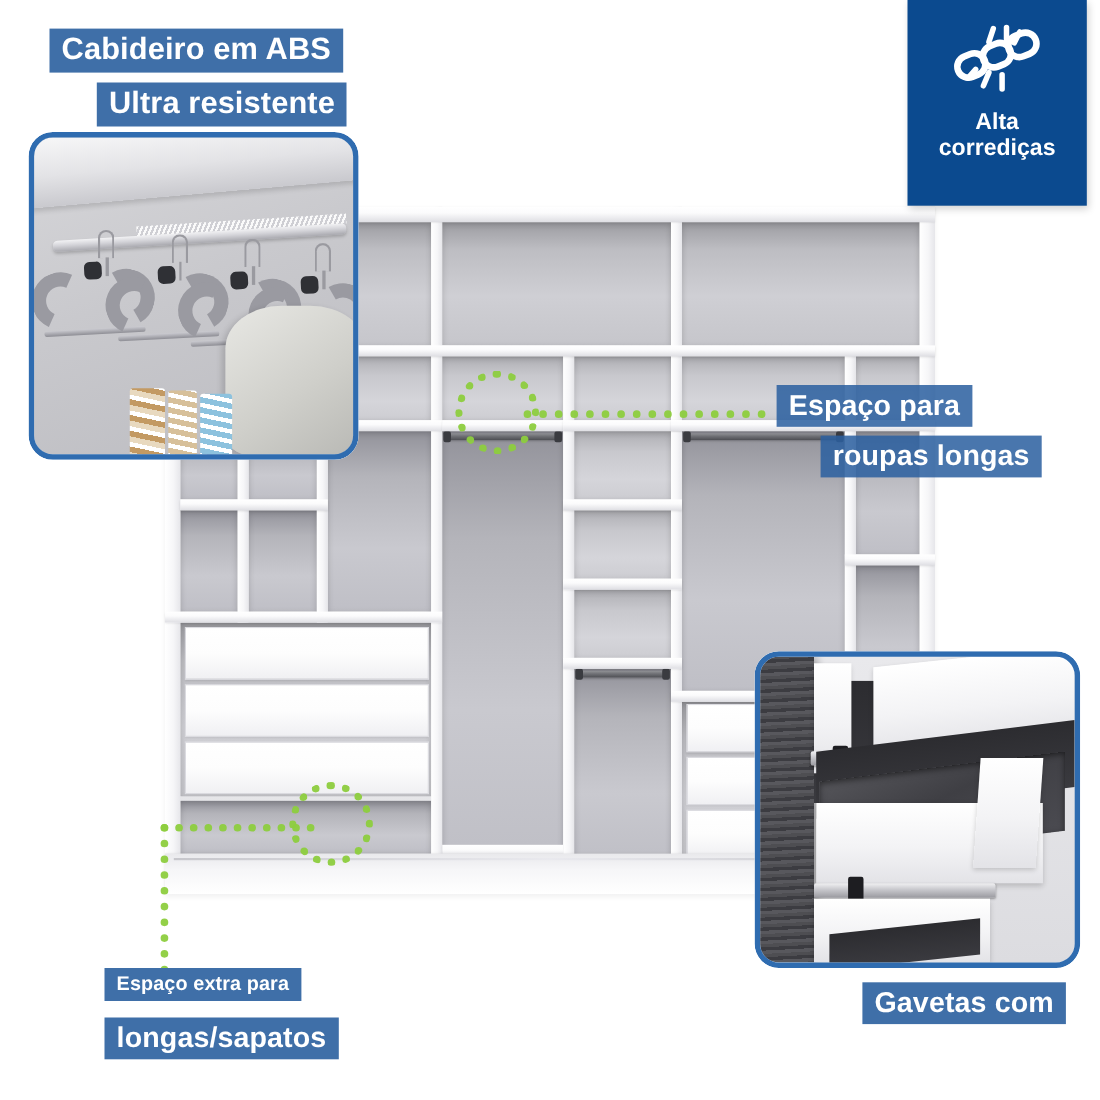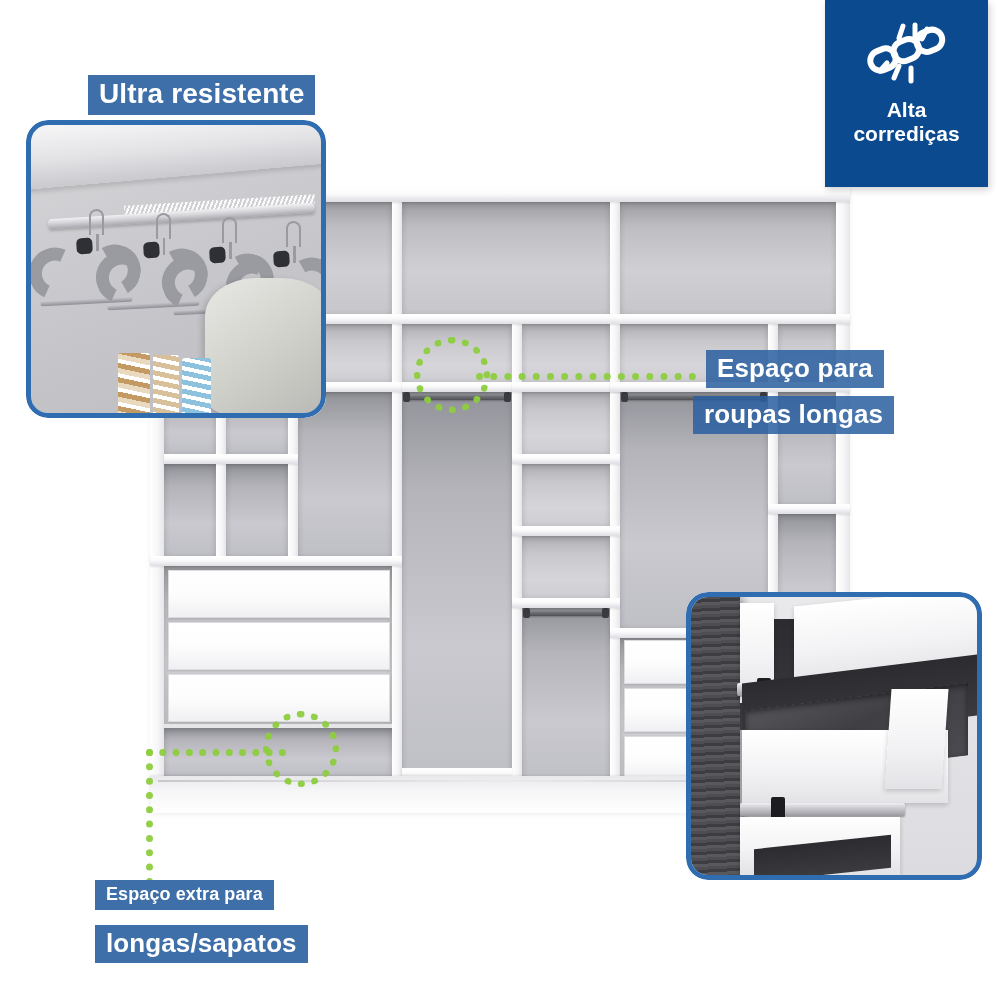--- a/index.html
+++ b/index.html
@@ -463,22 +463,24 @@
           <line x1="28" y1="47" x2="21" y2="55"></line>
         </g>
       </svg>
     </div>
     <div class="badge-text">
       <div>Alta</div>
       <div>corrediças</div>
     </div>
   </div>
 
+  <div class="lbl solid" style="left:45px; top:26px; font-size:28px;">Cabideiro em ABS</div>
   <div class="lbl trans" style="left:706px; top:350px; font-size:26px;">Espaço para</div>
 
   <div class="lbl solid" style="left:88px; top:75px; font-size:28px;">Ultra resistente</div>
-  <div class="lbl trans" style="left:693px; top:396px; font-size:26px;">roupas longas</div>
+  <div class="lbl trans" style="left:746px; top:396px; font-size:26px;">roupas longas</div>
 
   <div class="lbl solid" style="left:95px; top:880px; font-size:18px;">Espaço extra para</div>
   <div class="lbl solid" style="left:95px; top:925px; font-size:26px;">longas/sapatos</div>
 
+  <div class="lbl solid" style="left:784px; top:893px; font-size:26px;">Gavetas com</div>
 
 </div>
 
 </body></html>

